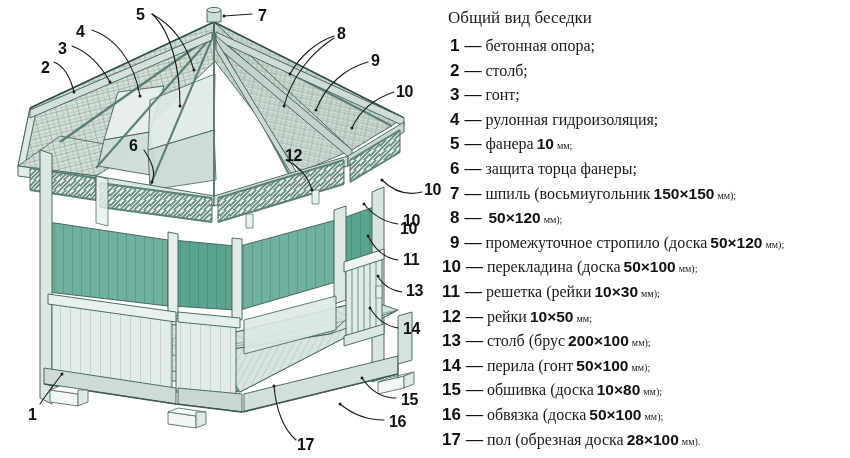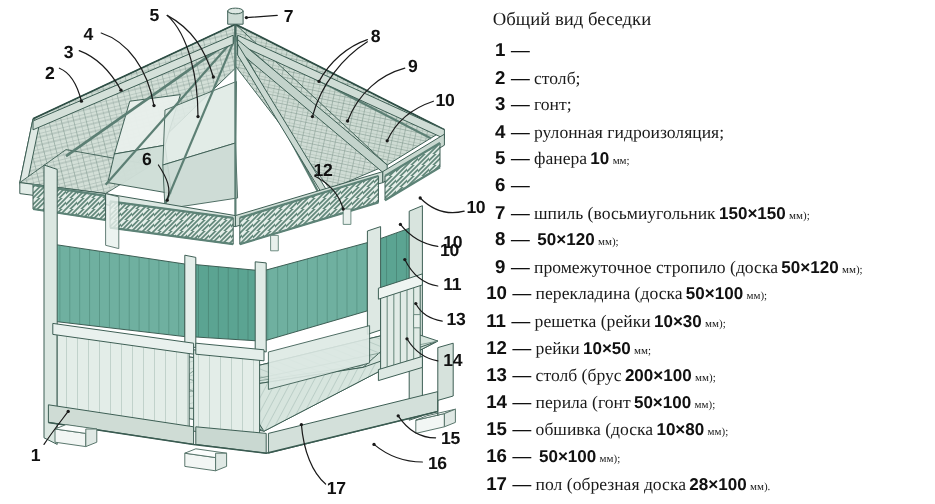--- a/index.html
+++ b/index.html
@@ -306,20 +306,21 @@
       <div class="callout" style="left: 389px; top: 414px;">16</div>
       <div class="callout" style="left: 297px; top: 437px;">17</div>
     </div>
 
   <div id="legend">
     <div id="legend-title">Общий вид беседки</div>
     <div id="legend-rows">
         <div class="legend-row" style="top: 36px; left: 10px;">
           <span class="lg-num">1</span>
           <span class="lg-dash">—</span>
+          <span class="lg-txt">бетонная опора;</span>
         </div>
         <div class="legend-row" style="top: 60.6px; left: 10px;">
           <span class="lg-num">2</span>
           <span class="lg-dash">—</span>
           <span class="lg-txt">столб;</span>
         </div>
         <div class="legend-row" style="top: 85.2px; left: 10px;">
           <span class="lg-num">3</span>
           <span class="lg-dash">—</span>
           <span class="lg-txt">гонт;</span>
@@ -332,20 +333,21 @@
         <div class="legend-row" style="top: 134.4px; left: 10px;">
           <span class="lg-num">5</span>
           <span class="lg-dash">—</span>
           <span class="lg-txt">фанера</span>
           <span class="lg-dim" style="margin: 0px 3px;">10</span>
           <span class="lg-txt lg-mm">мм;</span>
         </div>
         <div class="legend-row" style="top: 159px; left: 10px;">
           <span class="lg-num">6</span>
           <span class="lg-dash">—</span>
+          <span class="lg-txt">защита торца фанеры;</span>
         </div>
         <div class="legend-row" style="top: 183.6px; left: 10px;">
           <span class="lg-num">7</span>
           <span class="lg-dash">—</span>
           <span class="lg-txt">шпиль (восьмиугольник</span>
           <span class="lg-dim" style="margin: 0px 3px;">150×150</span>
           <span class="lg-txt lg-mm">мм);</span>
         </div>
         <div class="legend-row" style="top: 208.2px; left: 10px;">
           <span class="lg-num">8</span>
@@ -398,20 +400,21 @@
         <div class="legend-row" style="top: 380.4px; left: 2px;">
           <span class="lg-num">15</span>
           <span class="lg-dash">—</span>
           <span class="lg-txt">обшивка (доска</span>
           <span class="lg-dim" style="margin: 0px 3px;">10×80</span>
           <span class="lg-txt lg-mm">мм);</span>
         </div>
         <div class="legend-row" style="top: 405px; left: 2px;">
           <span class="lg-num">16</span>
           <span class="lg-dash">—</span>
+          <span class="lg-txt">обвязка (доска</span>
           <span class="lg-dim" style="margin: 0px 3px;">50×100</span>
           <span class="lg-txt lg-mm">мм);</span>
         </div>
         <div class="legend-row" style="top: 429.6px; left: 2px;">
           <span class="lg-num">17</span>
           <span class="lg-dash">—</span>
           <span class="lg-txt">пол (обрезная доска</span>
           <span class="lg-dim" style="margin: 0px 3px;">28×100</span>
           <span class="lg-txt lg-mm">мм).</span>
         </div>

